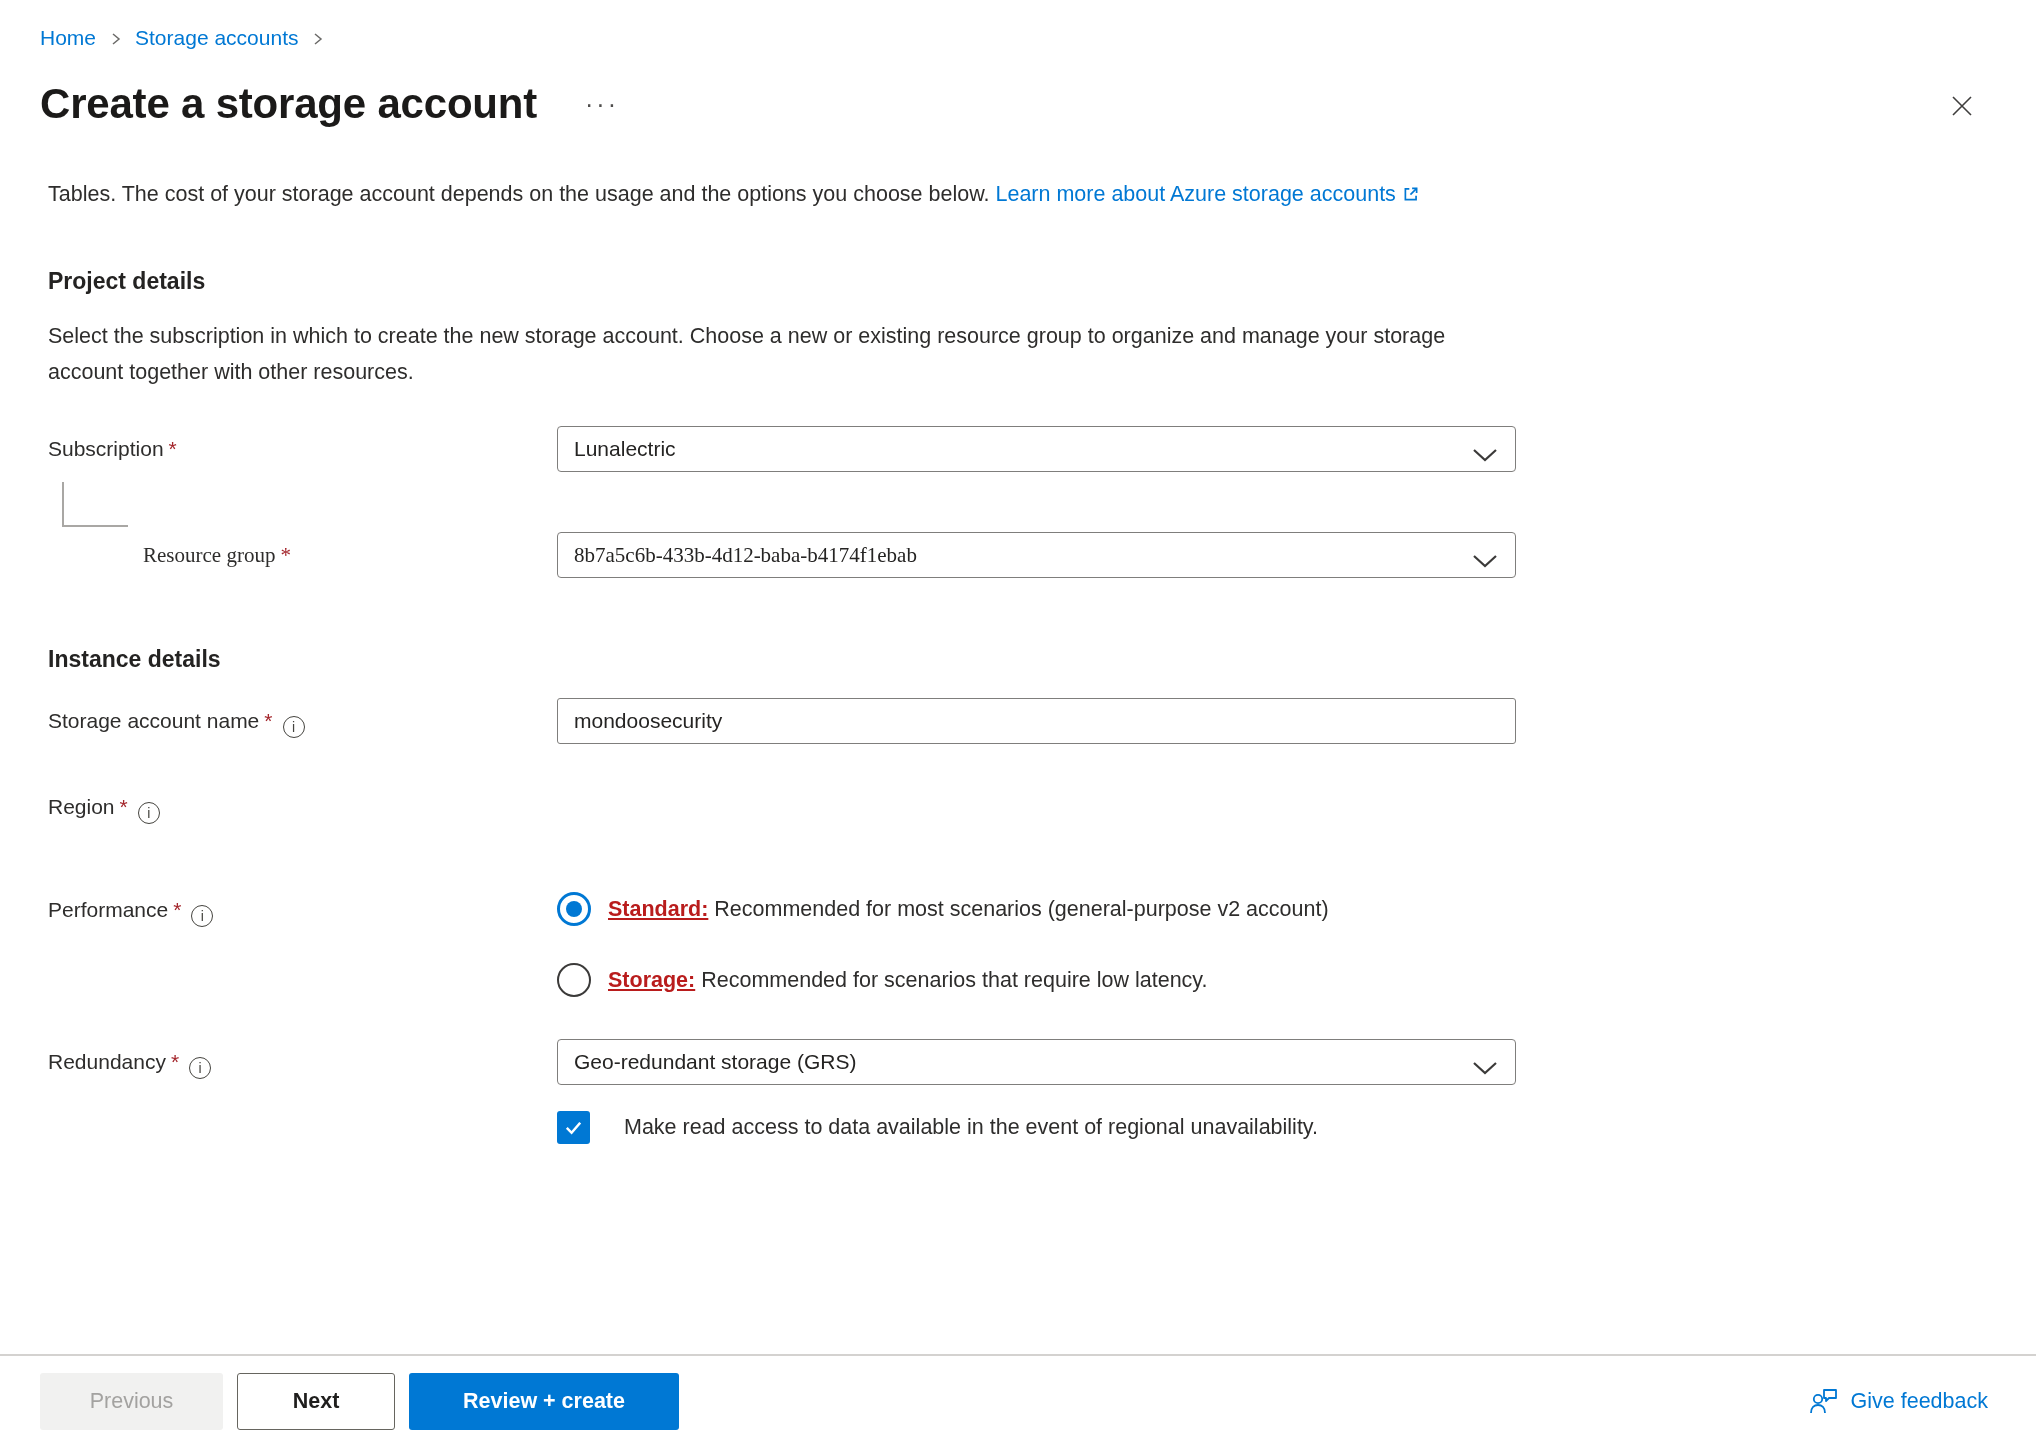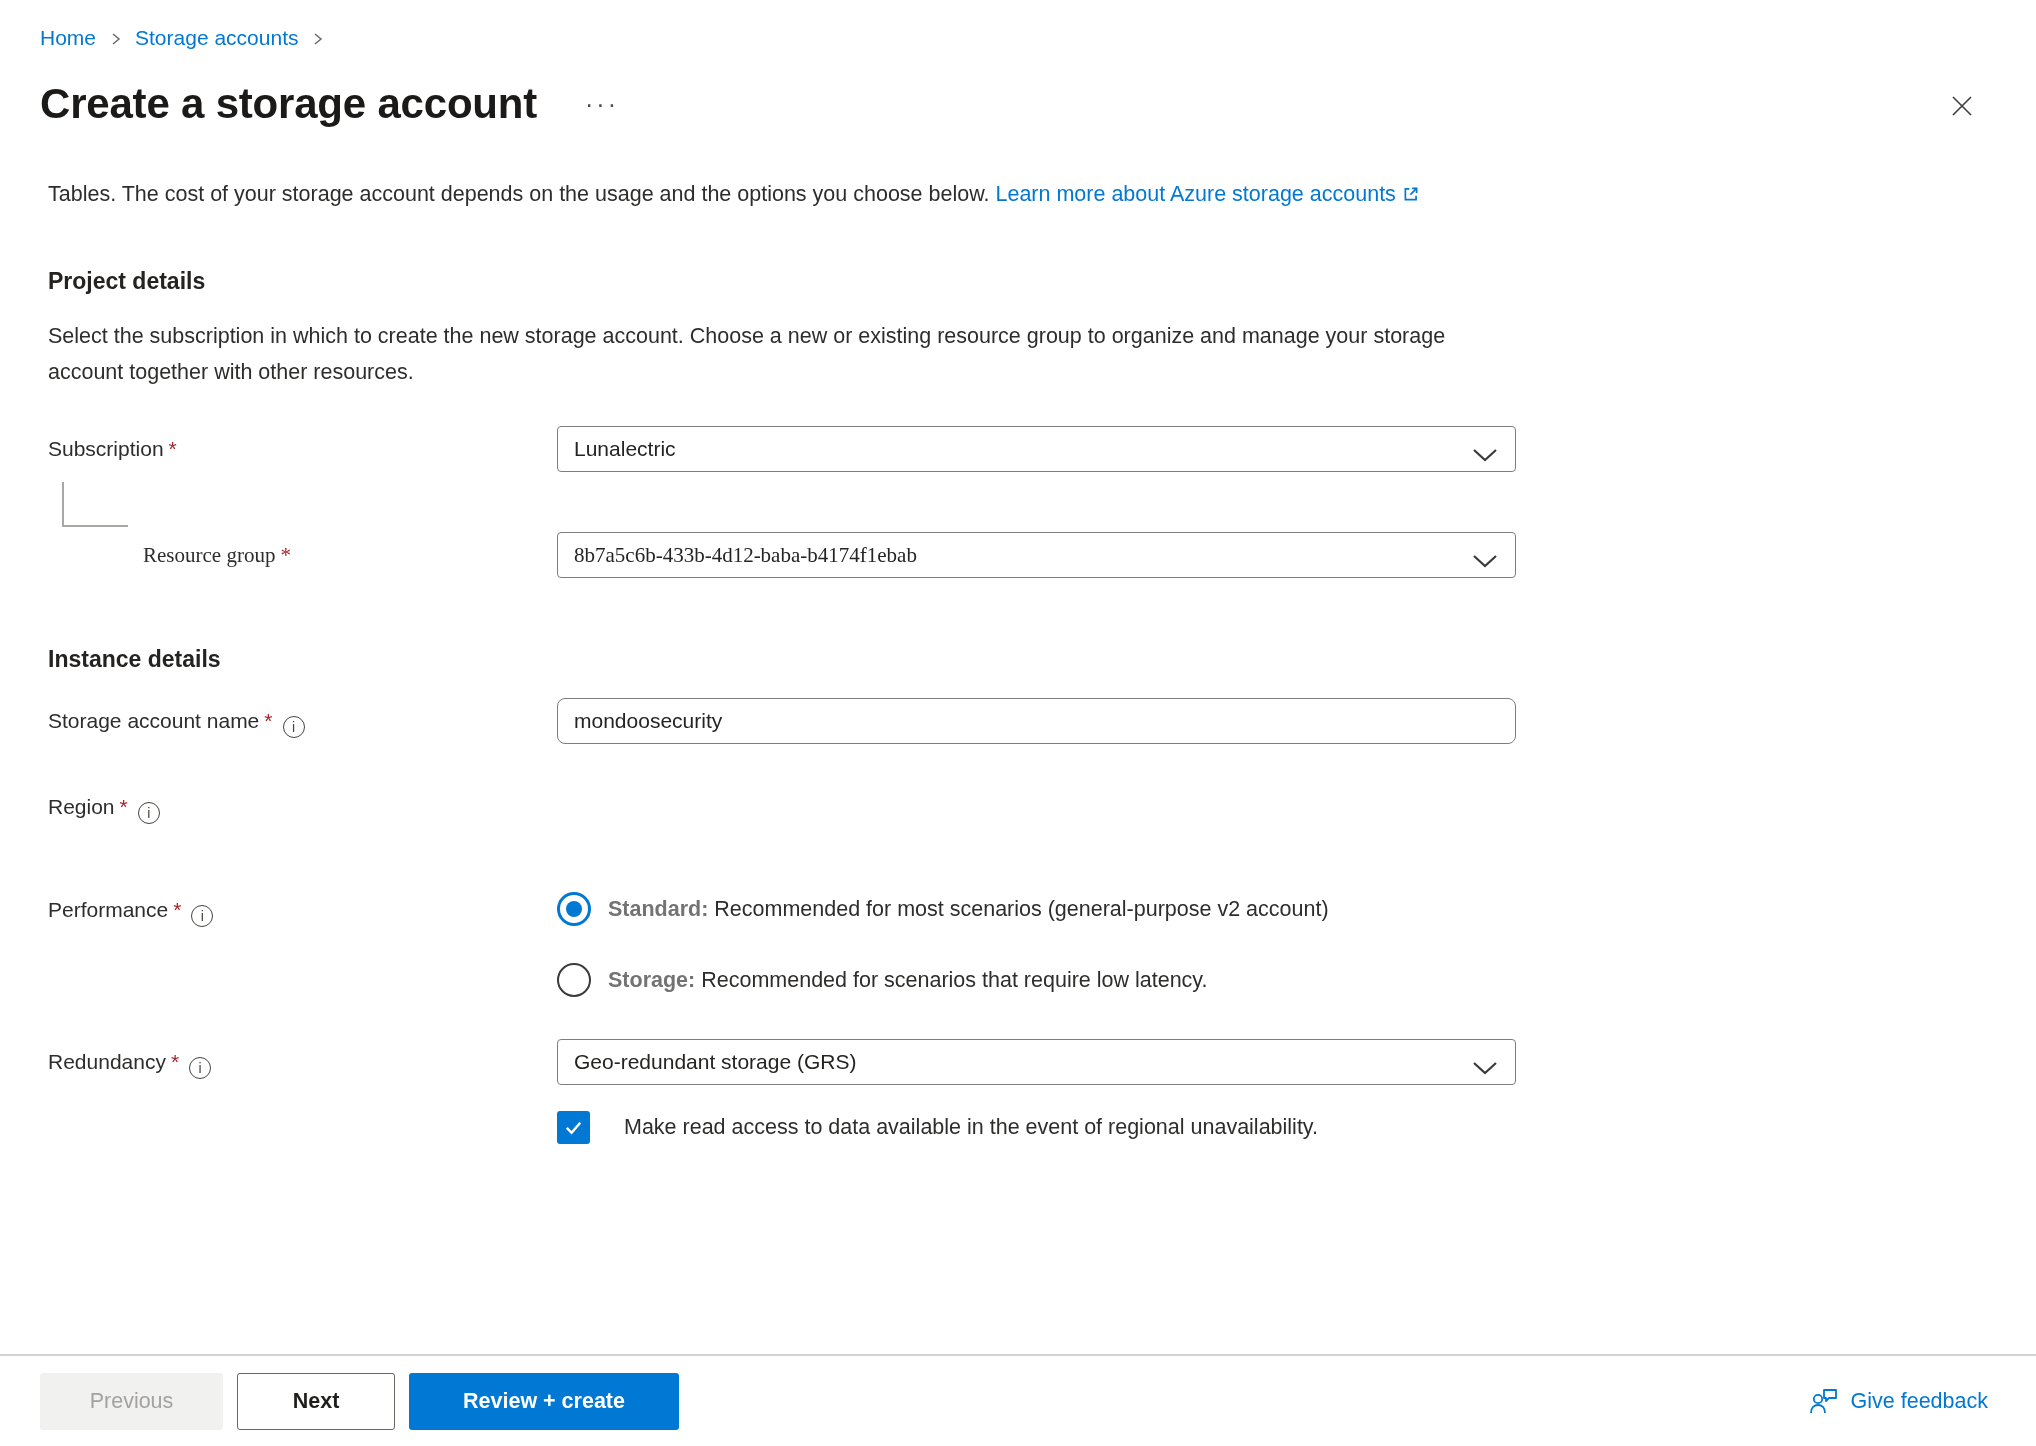--- a/index.html
+++ b/index.html
@@ -81,21 +81,21 @@
     background: #fff;
     display: flex; align-items: center;
     padding: 0 56px 0 16px;
     font-size: 21px; color: #252423;
     position: relative; cursor: pointer;
   }
   .selectbox .chev { position: absolute; right: 17px; top: 16px; }
 
   .textbox {
     height: 46px; width: 100%;
-    border: 1.5px solid #7f7e7c; border-radius: 8px;
+    border: 1.5px solid #7f7e7c; border-radius: 3px;
     background: #fff; padding: 16px 16px;
     font-size: 21px; color: #252423;
     font-family: "Liberation Sans", sans-serif;
     outline: none;
   }
 
   .under-link { display: inline-block; margin-top: 12px; font-size: 21px; }
 
   .connector {
     position: absolute; left: 14px; top: 92px;
@@ -110,21 +110,21 @@
     width: 34px; height: 34px; flex: 0 0 34px; border-radius: 50%;
     border: 2.5px solid #3b3a39; background: #fff;
     display: flex; align-items: center; justify-content: center;
   }
   .radio.checked { border: 3px solid #0078d4; }
   .radio.checked::after {
     content: ""; width: 16px; height: 16px; border-radius: 50%;
     background: #0078d4; display: block;
   }
   .radio-text { font-size: 21.5px; color: #2e2d2c; }
-  .radio-text b { font-weight: 700; color: #737373; }
+  .radio-text b { font-weight: 700; color: #b91c1c; text-decoration: underline; }
 
   
   .check-row { display: flex; align-items: center; gap: 34px; margin-top: 26px; cursor: pointer; }
   .checkbox {
     width: 33px; height: 33px; flex: 0 0 33px; border-radius: 3px;
     background: #0078d4; display: flex; align-items: center; justify-content: center;
   }
   .check-label { font-size: 21.5px; color: #2e2d2c; }
 
   

